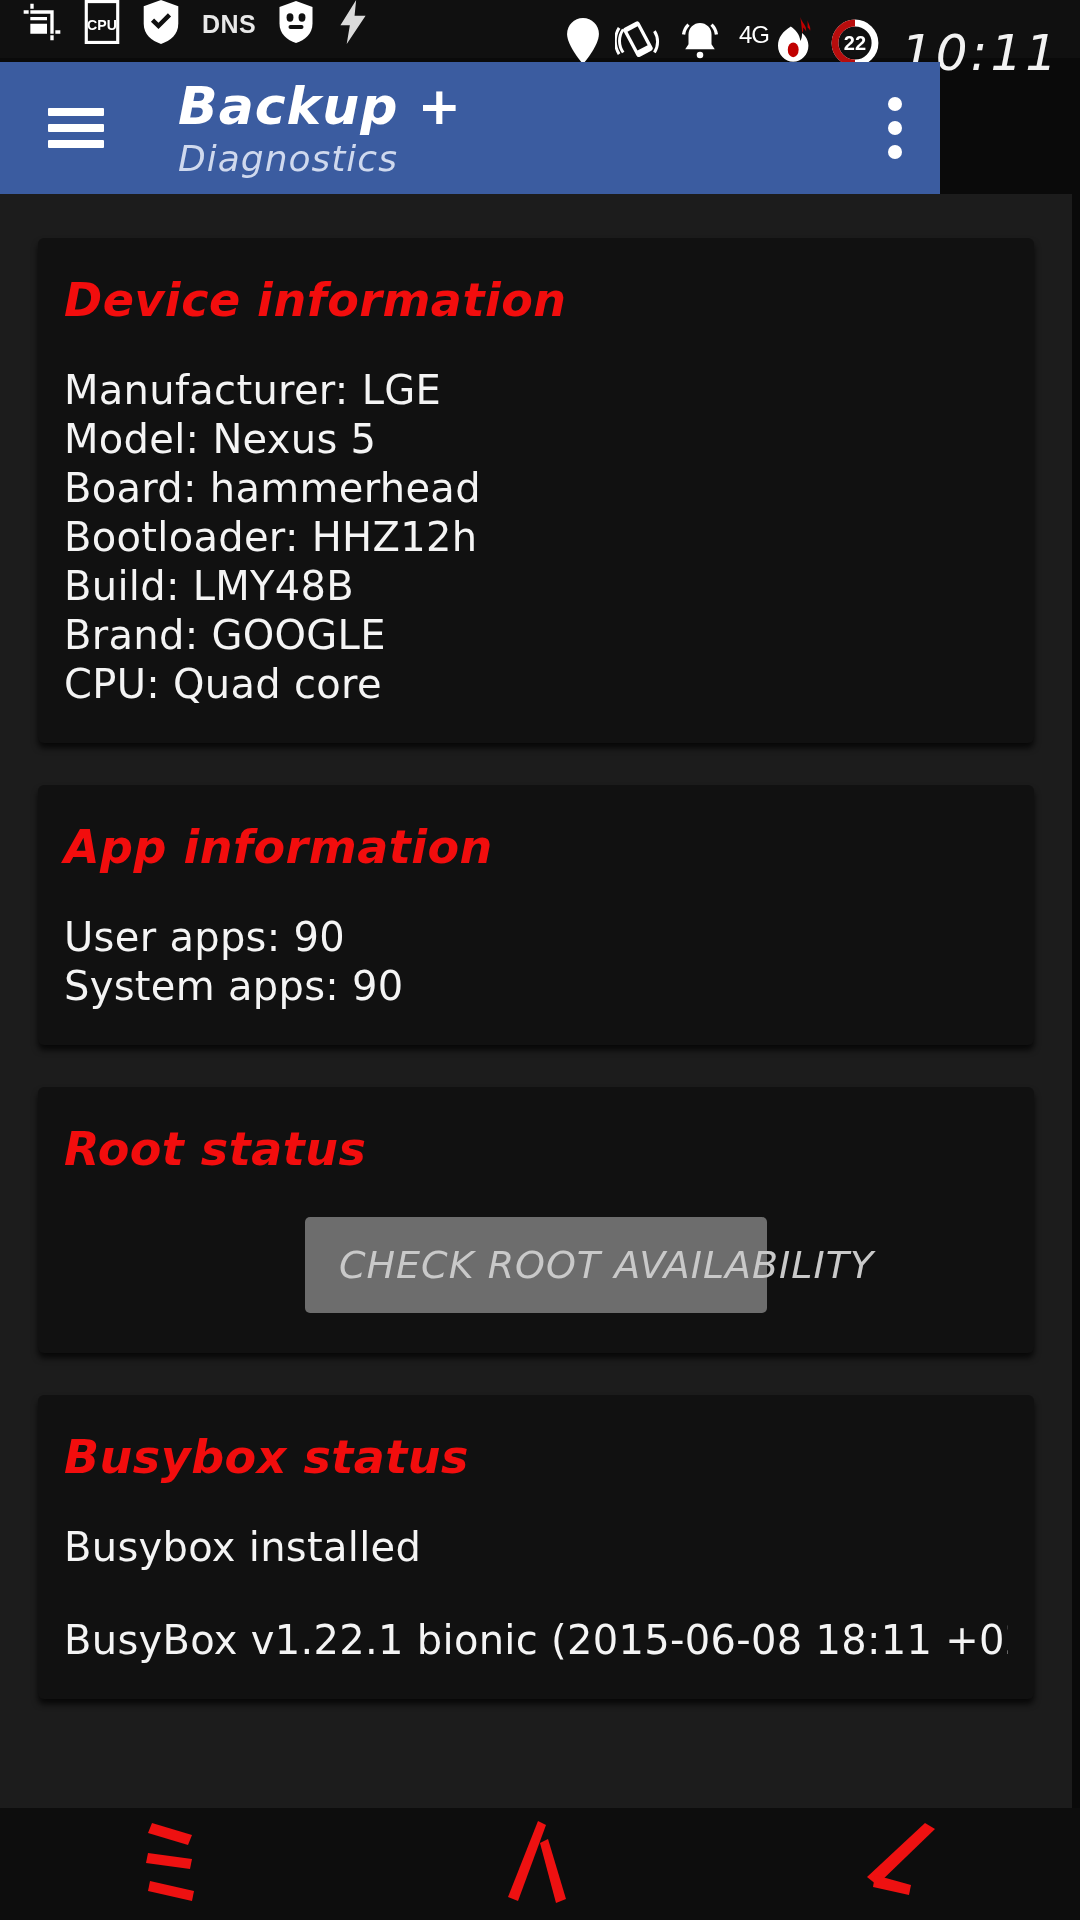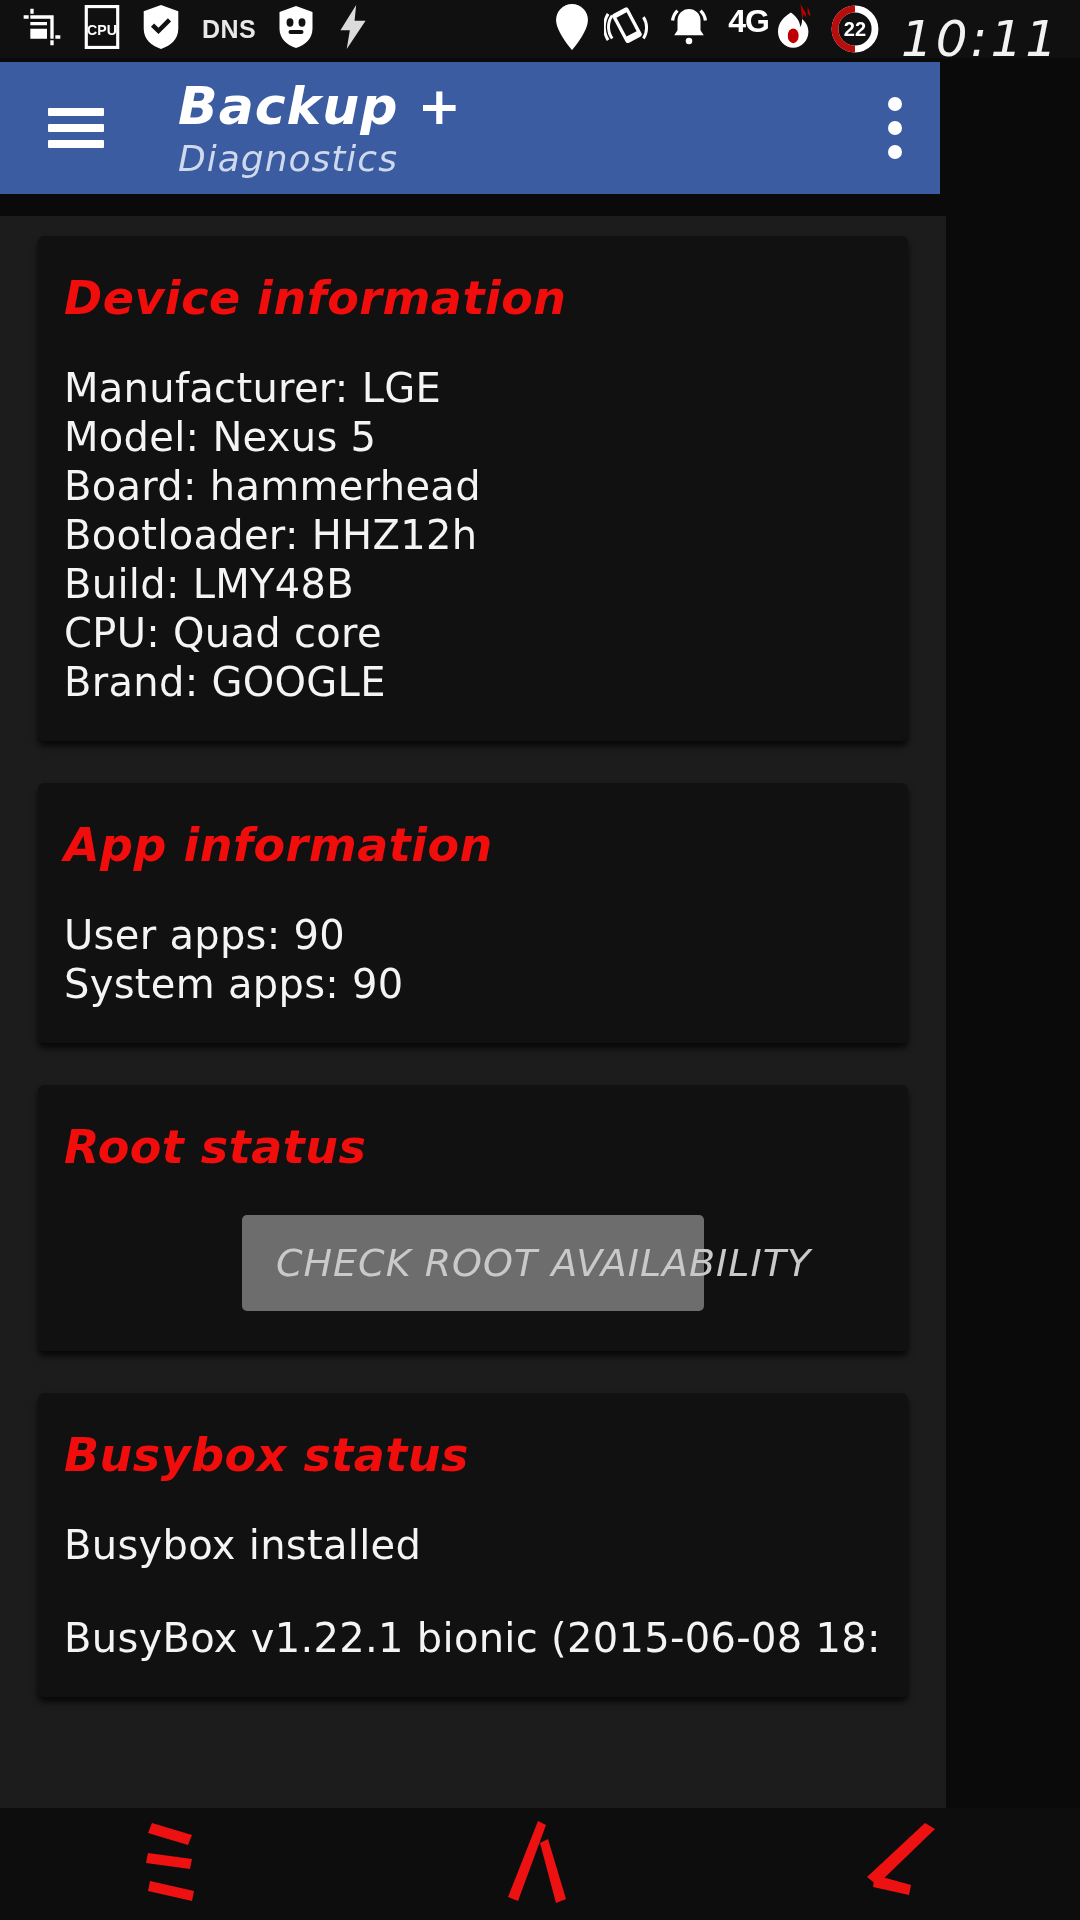--- a/index.html
+++ b/index.html
@@ -6,40 +6,40 @@
   html,body {
     width:1080px; height:1920px;
     background:#0a0a0a;
     font-family:"DejaVu Sans", sans-serif;
     overflow:hidden;
   }
 
   
   #status-bar{
     position:absolute; top:0; left:0; width:1080px; height:58px;
-    background:#101010; display:flex; align-items:center;
+    background:#101010; display:flex; align-items:flex-start;
   }
   #status-left{ display:flex; align-items:center; gap:22px; padding-left:22px; }
   #status-right{ margin-left:auto; display:flex; align-items:center; gap:16px; padding-right:20px; }
   .sicon{ display:block; }
   .dns-text{
     color:#e8e8e8; font-size:25px; font-weight:bold; letter-spacing:.5px;
     font-family:"Liberation Sans", sans-serif;
   }
   #clock{
     color:#f2f2f2; font-size:50px; font-style:italic; letter-spacing:3px;
     font-family:"DejaVu Sans", sans-serif; padding-left:6px; padding-bottom:4px;margin-top:24px;
   }
   #battery-wrap{ position:relative; width:48px; height:48px; }
   #battery-pct{
     position:absolute; inset:0; display:flex; align-items:center; justify-content:center;
     color:#ffffff; font-size:20px; font-weight:bold; font-family:"Liberation Sans", sans-serif;
   }
   .net-label{
-    color:#fff; font-size:32px; font-weight:bold; font-family:"Liberation Sans", sans-serif;
+    color:#fff; font-size:24px; font-weight:normal; font-family:"Liberation Sans", sans-serif;
     position:relative; top:-8px; letter-spacing:-1px;
   }
 
   
   #app-bar{
     position:absolute; top:62px; left:0; width:940px; height:132px;
     background:#3b5ca0;
   }
   #menu-button{
     position:absolute; left:48px; top:50%; transform:translateY(-50%);
@@ -58,22 +58,22 @@
     letter-spacing:1px; white-space:nowrap;
   }
   #overflow-button{
     position:absolute; right:38px; top:50%; transform:translateY(-50%);
     width:14px; height:62px; display:flex; flex-direction:column; justify-content:space-between;
   }
   #overflow-button i{ display:block; width:14px; height:14px; border-radius:50%; background:#fff; }
 
   
   #content{
-    position:absolute; top:194px; left:0; width:946px; height:1660px;
-    background:#1c1c1c; padding:20px 38px 0 38px; overflow:hidden;margin-top:22px;
+    position:absolute; top:194px; left:0; width:1072px; height:1660px;
+    background:#1c1c1c; padding:44px 38px 0 38px; overflow:hidden;
   }
   .card{
     background:#111111;
     border-radius:6px;
     box-shadow:0 5px 6px rgba(0,0,0,.75);
     padding:34px 26px 34px 26px;
     margin-bottom:42px;
   }
   .card-title{
     color:#f20d0d; font-size:46px; line-height:56px;
@@ -232,22 +232,22 @@
 <div id="content">
 
   <div class="card">
     <div class="card-title">Device information</div>
     <div class="card-body">
       <div class="line">Manufacturer: LGE</div>
       <div class="line">Model: Nexus 5</div>
       <div class="line">Board: hammerhead</div>
       <div class="line">Bootloader: HHZ12h</div>
       <div class="line">Build: LMY48B</div>
+      <div class="line">Brand: GOOGLE</div>
       <div class="line">CPU: Quad core</div>
-      <div class="line">Brand: GOOGLE</div>
     </div>
   </div>
 
   <div class="card">
     <div class="card-title">App information</div>
     <div class="card-body">
       <div class="line">User apps: 90</div>
       <div class="line">System apps: 90</div>
     </div>
   </div>

